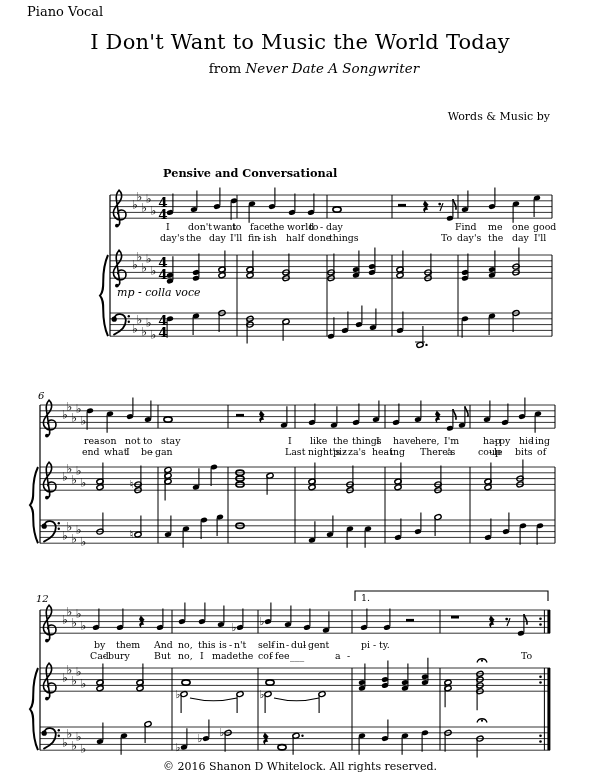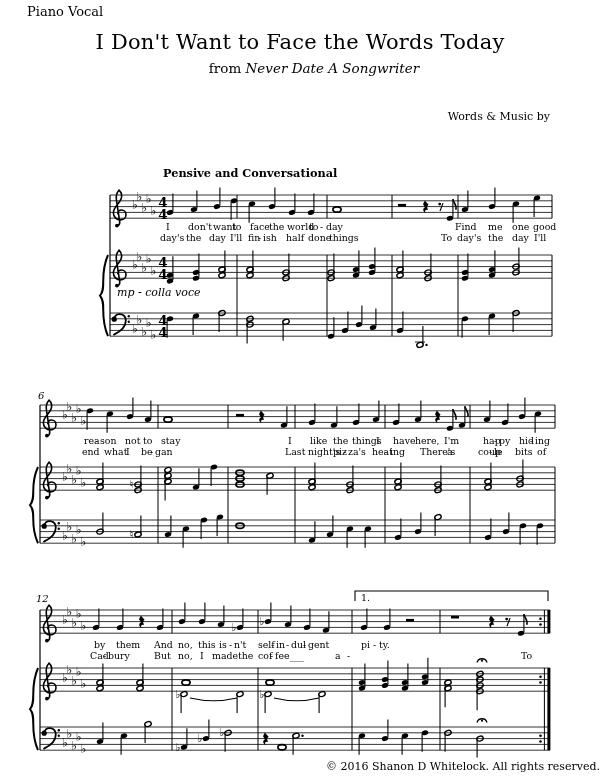--- a/index.html
+++ b/index.html
@@ -4,29 +4,29 @@
 <style>
   html,body{margin:0;padding:0;background:#fff;}
   #page{position:relative;width:600px;height:781px;background:#ffffff;overflow:hidden;
         font-family:"DejaVu Serif", serif;color:#000;}
   .abs{position:absolute;}
   #part-label{left:27px;top:4px;font-size:13px;}
   #title{left:0;top:30px;width:600px;text-align:center;font-size:21px;letter-spacing:.2px;}
   #subtitle{left:0;top:60px;width:600px;text-align:center;font-size:13.5px;padding-left:14px;}
   #subtitle .work{font-style:italic;}
   #credits{right:50px;top:110px;text-align:center;font-size:11px;line-height:14px;}
-  #copyright{left:0;top:760px;width:600px;text-align:right;font-size:11px;}
+  #copyright{left:0;top:760px;width:600px;text-align:center;font-size:11px;}
   svg{position:absolute;left:0;top:0;}
 </style>
 </head>
 <body>
 
 <div id="page">
   <div class="abs" id="part-label">Piano Vocal</div>
-  <div class="abs" id="title">I Don't Want to Face the Words Today</div>
+  <div class="abs" id="title">I Don't Want to Music the World Today</div>
   <div class="abs" id="subtitle"><span>from </span><span class="work">Never Date A Songwriter</span></div>
   <div class="abs" id="credits">
     <div>Words &amp; Music by</div>
   </div>
   <svg id="score" width="600" height="781" viewBox="0 0 600 781">
       <g>
         <g>
           <line x1="110" y1="195" x2="552" y2="195" stroke="#000" stroke-width="0.8"></line>
           <line x1="110" y1="200.8" x2="552" y2="200.8" stroke="#000" stroke-width="0.8"></line>
           <line x1="110" y1="206.6" x2="552" y2="206.6" stroke="#000" stroke-width="0.8"></line>

